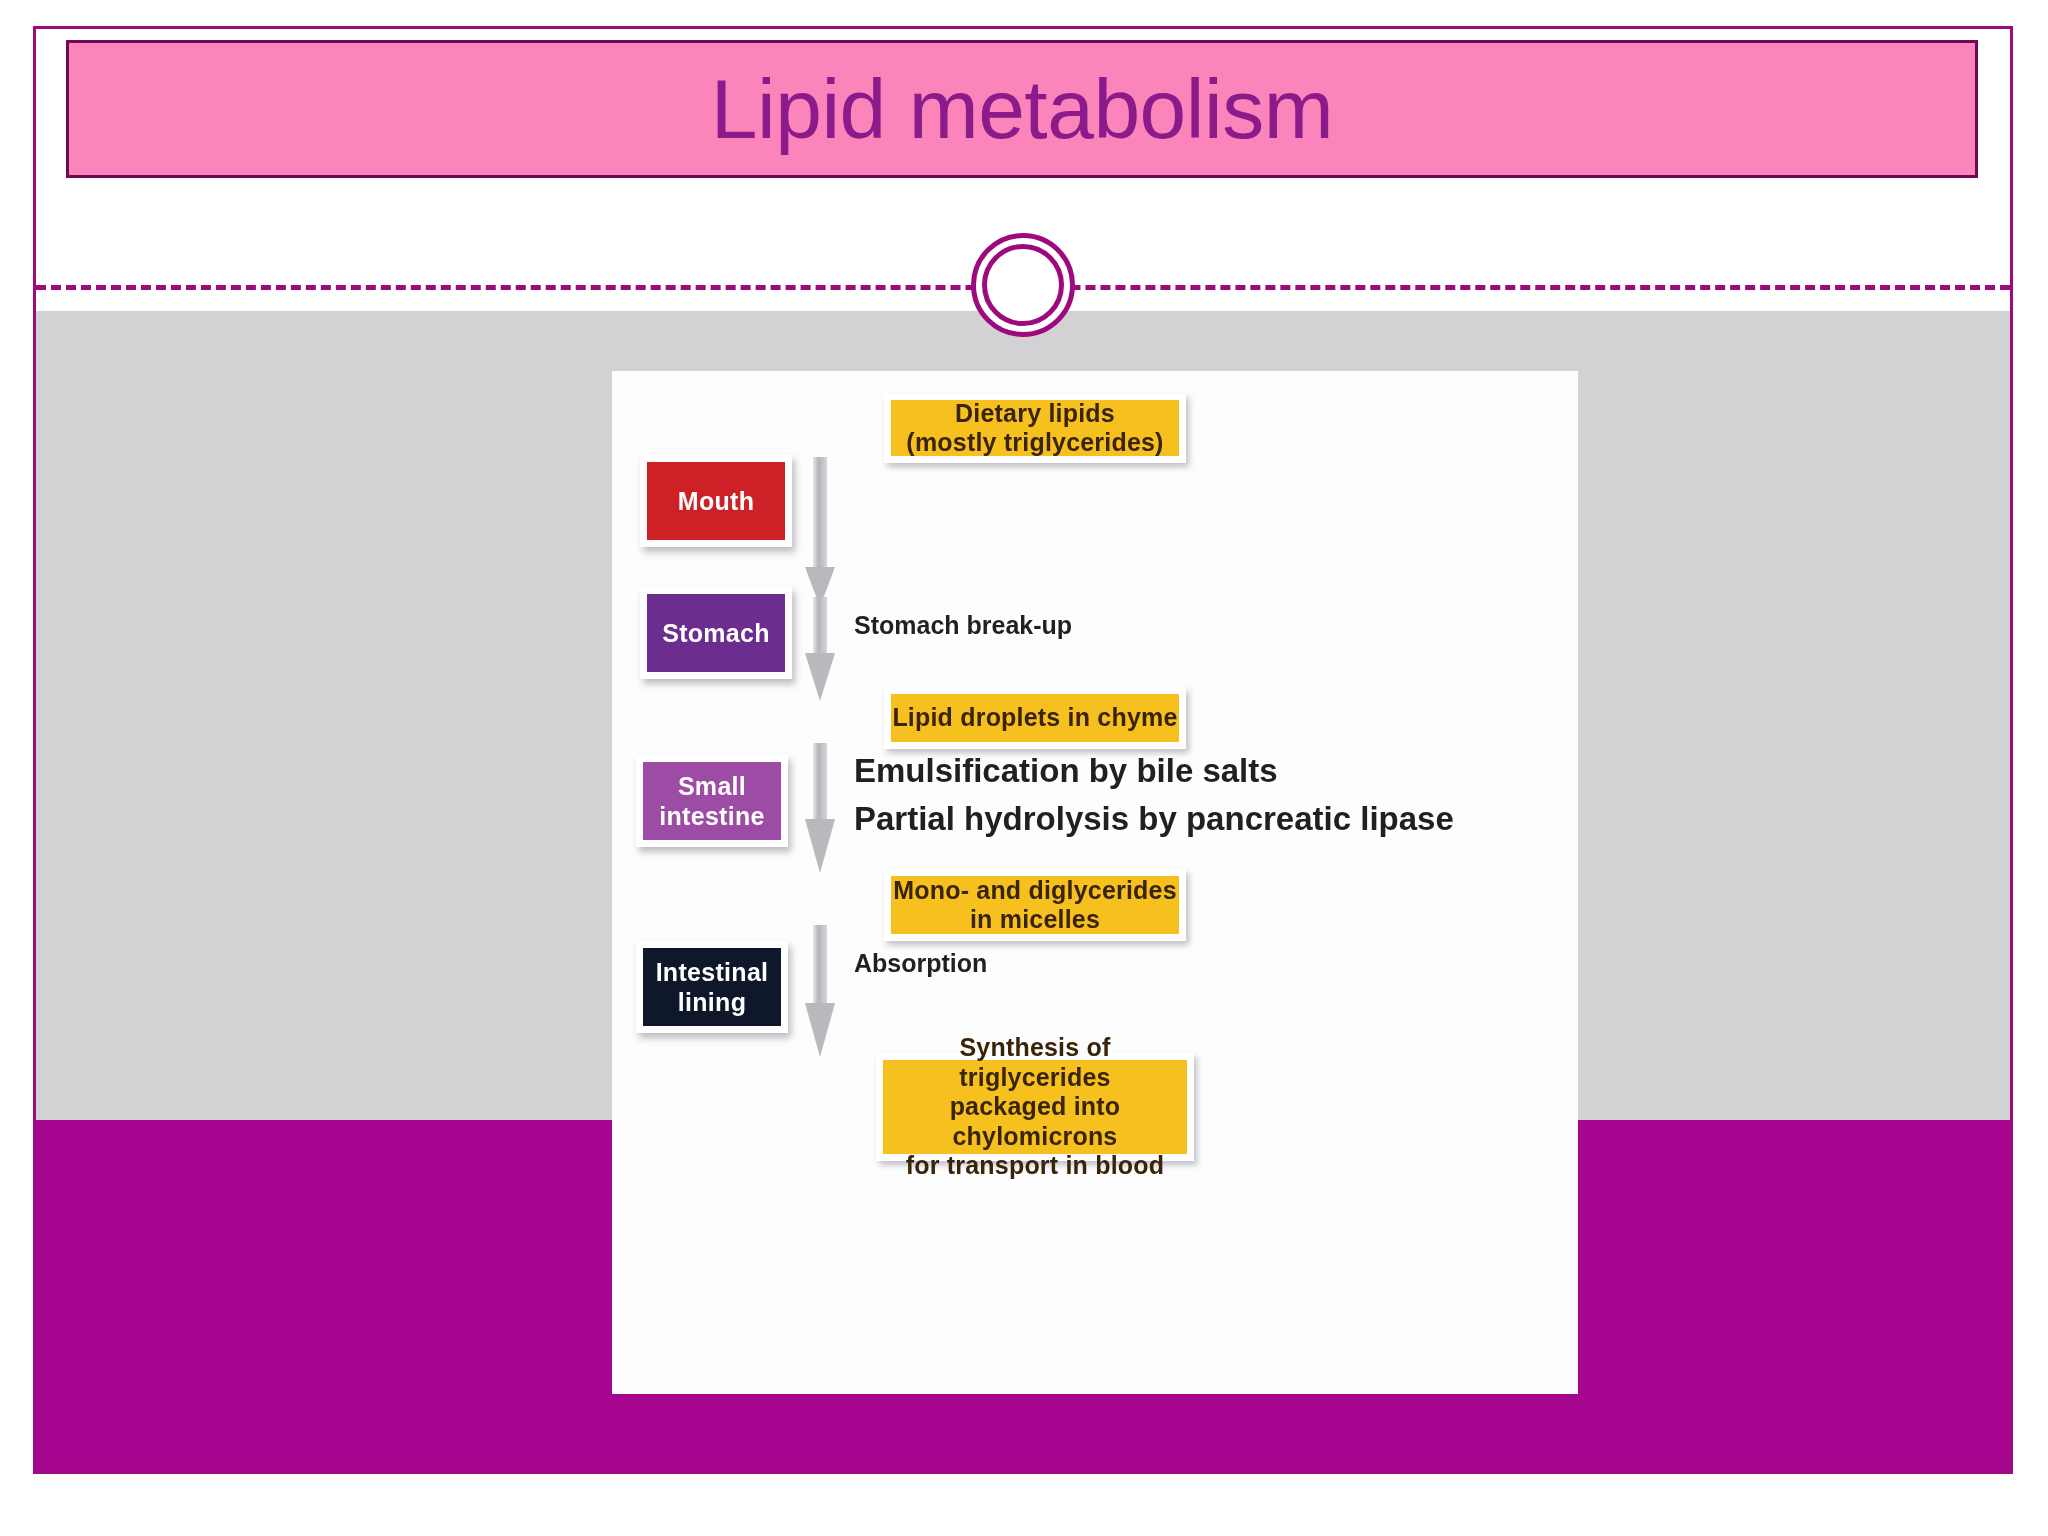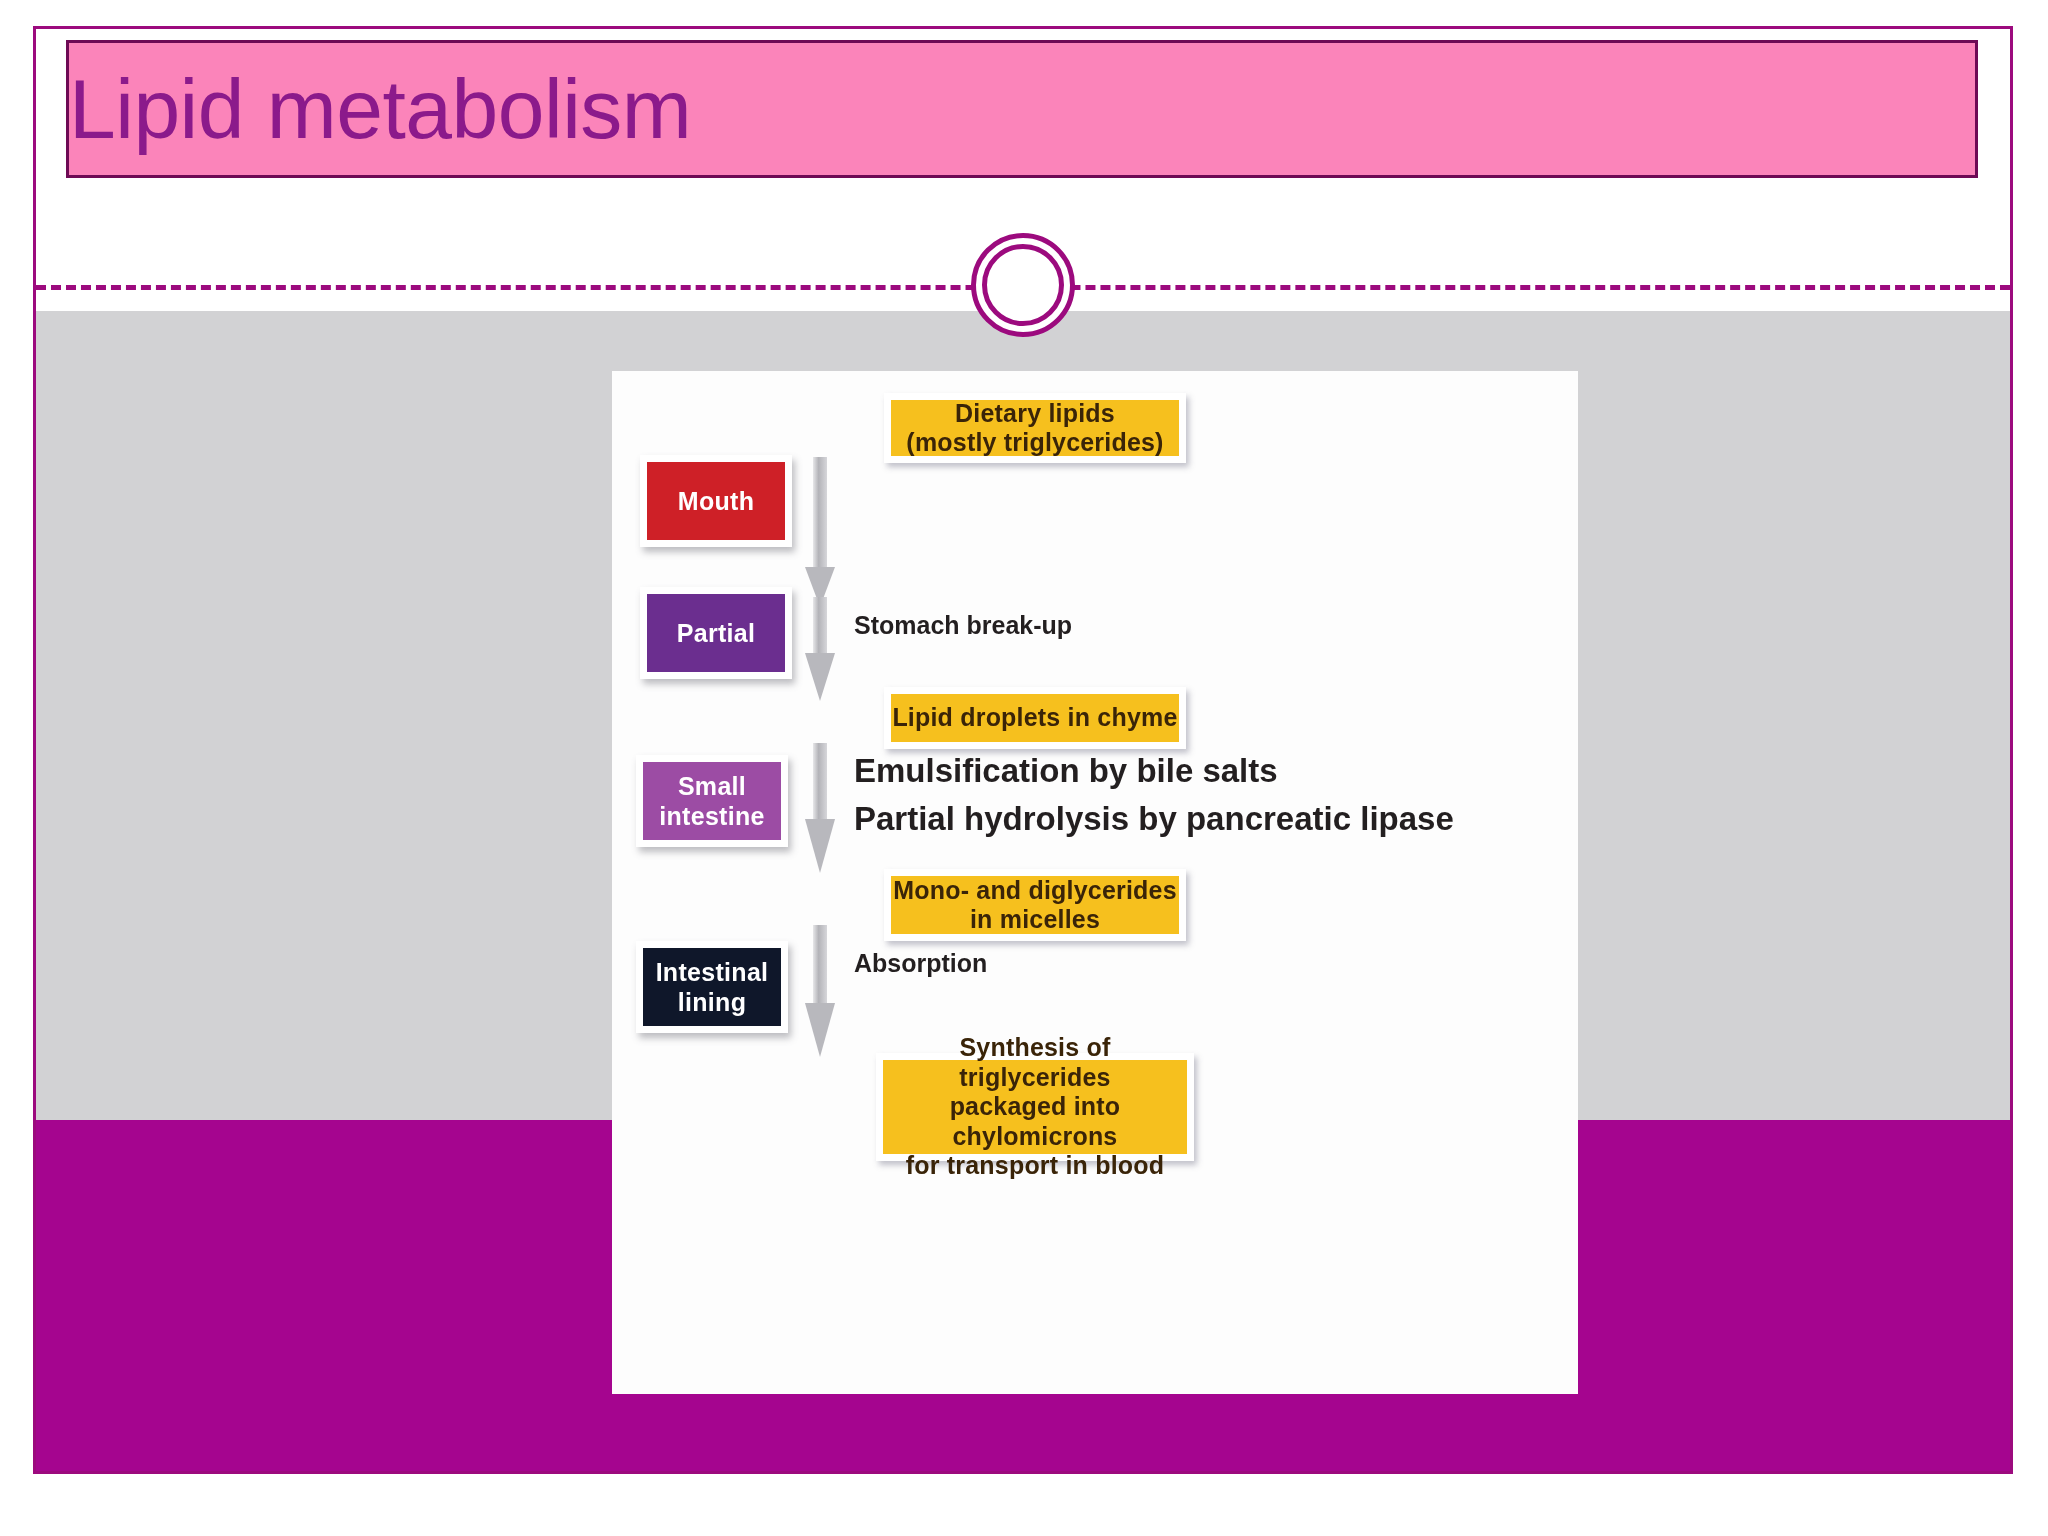--- a/index.html
+++ b/index.html
@@ -33,21 +33,21 @@
     position: absolute;
     left: 30px;
     top: 11px;
     width: 1912px;
     height: 138px;
     background: #FB84BA;
     border: 3px solid #6E0A55;
     box-sizing: border-box;
     display: flex;
     align-items: center;
-    justify-content: flex-start;
+    justify-content: center;
   }
   .title-text {
     font-size: 84px;
     font-weight: 400;
     color: #8B1A8B;
     letter-spacing: -0.5px;
     line-height: 1;
     white-space: nowrap;
     font-family: "Liberation Sans", sans-serif;
   }
@@ -254,21 +254,21 @@
       <span>Synthesis of triglycerides</span>
       <span>packaged into chylomicrons</span>
       <span>for transport in blood</span>
     </div>
 
     <div class="node organ-box organ-mouth" style="left:28px; top:84px; width:152px; height:92px; font-size:25px;">
       <span>Mouth</span>
     </div>
 
     <div class="node organ-box organ-stomach" style="left:28px; top:216px; width:152px; height:92px; font-size:25px;">
-      <span>Partial</span>
+      <span>Stomach</span>
     </div>
 
     <div class="node organ-box organ-smallint" style="left:24px; top:384px; width:152px; height:92px; font-size:25px; flex-direction:column;">
       <span>Small</span>
       <span>intestine</span>
     </div>
 
     <div class="node organ-box organ-lining" style="left:24px; top:570px; width:152px; height:92px; font-size:25px; flex-direction:column;">
       <span>Intestinal</span>
       <span>lining</span>

